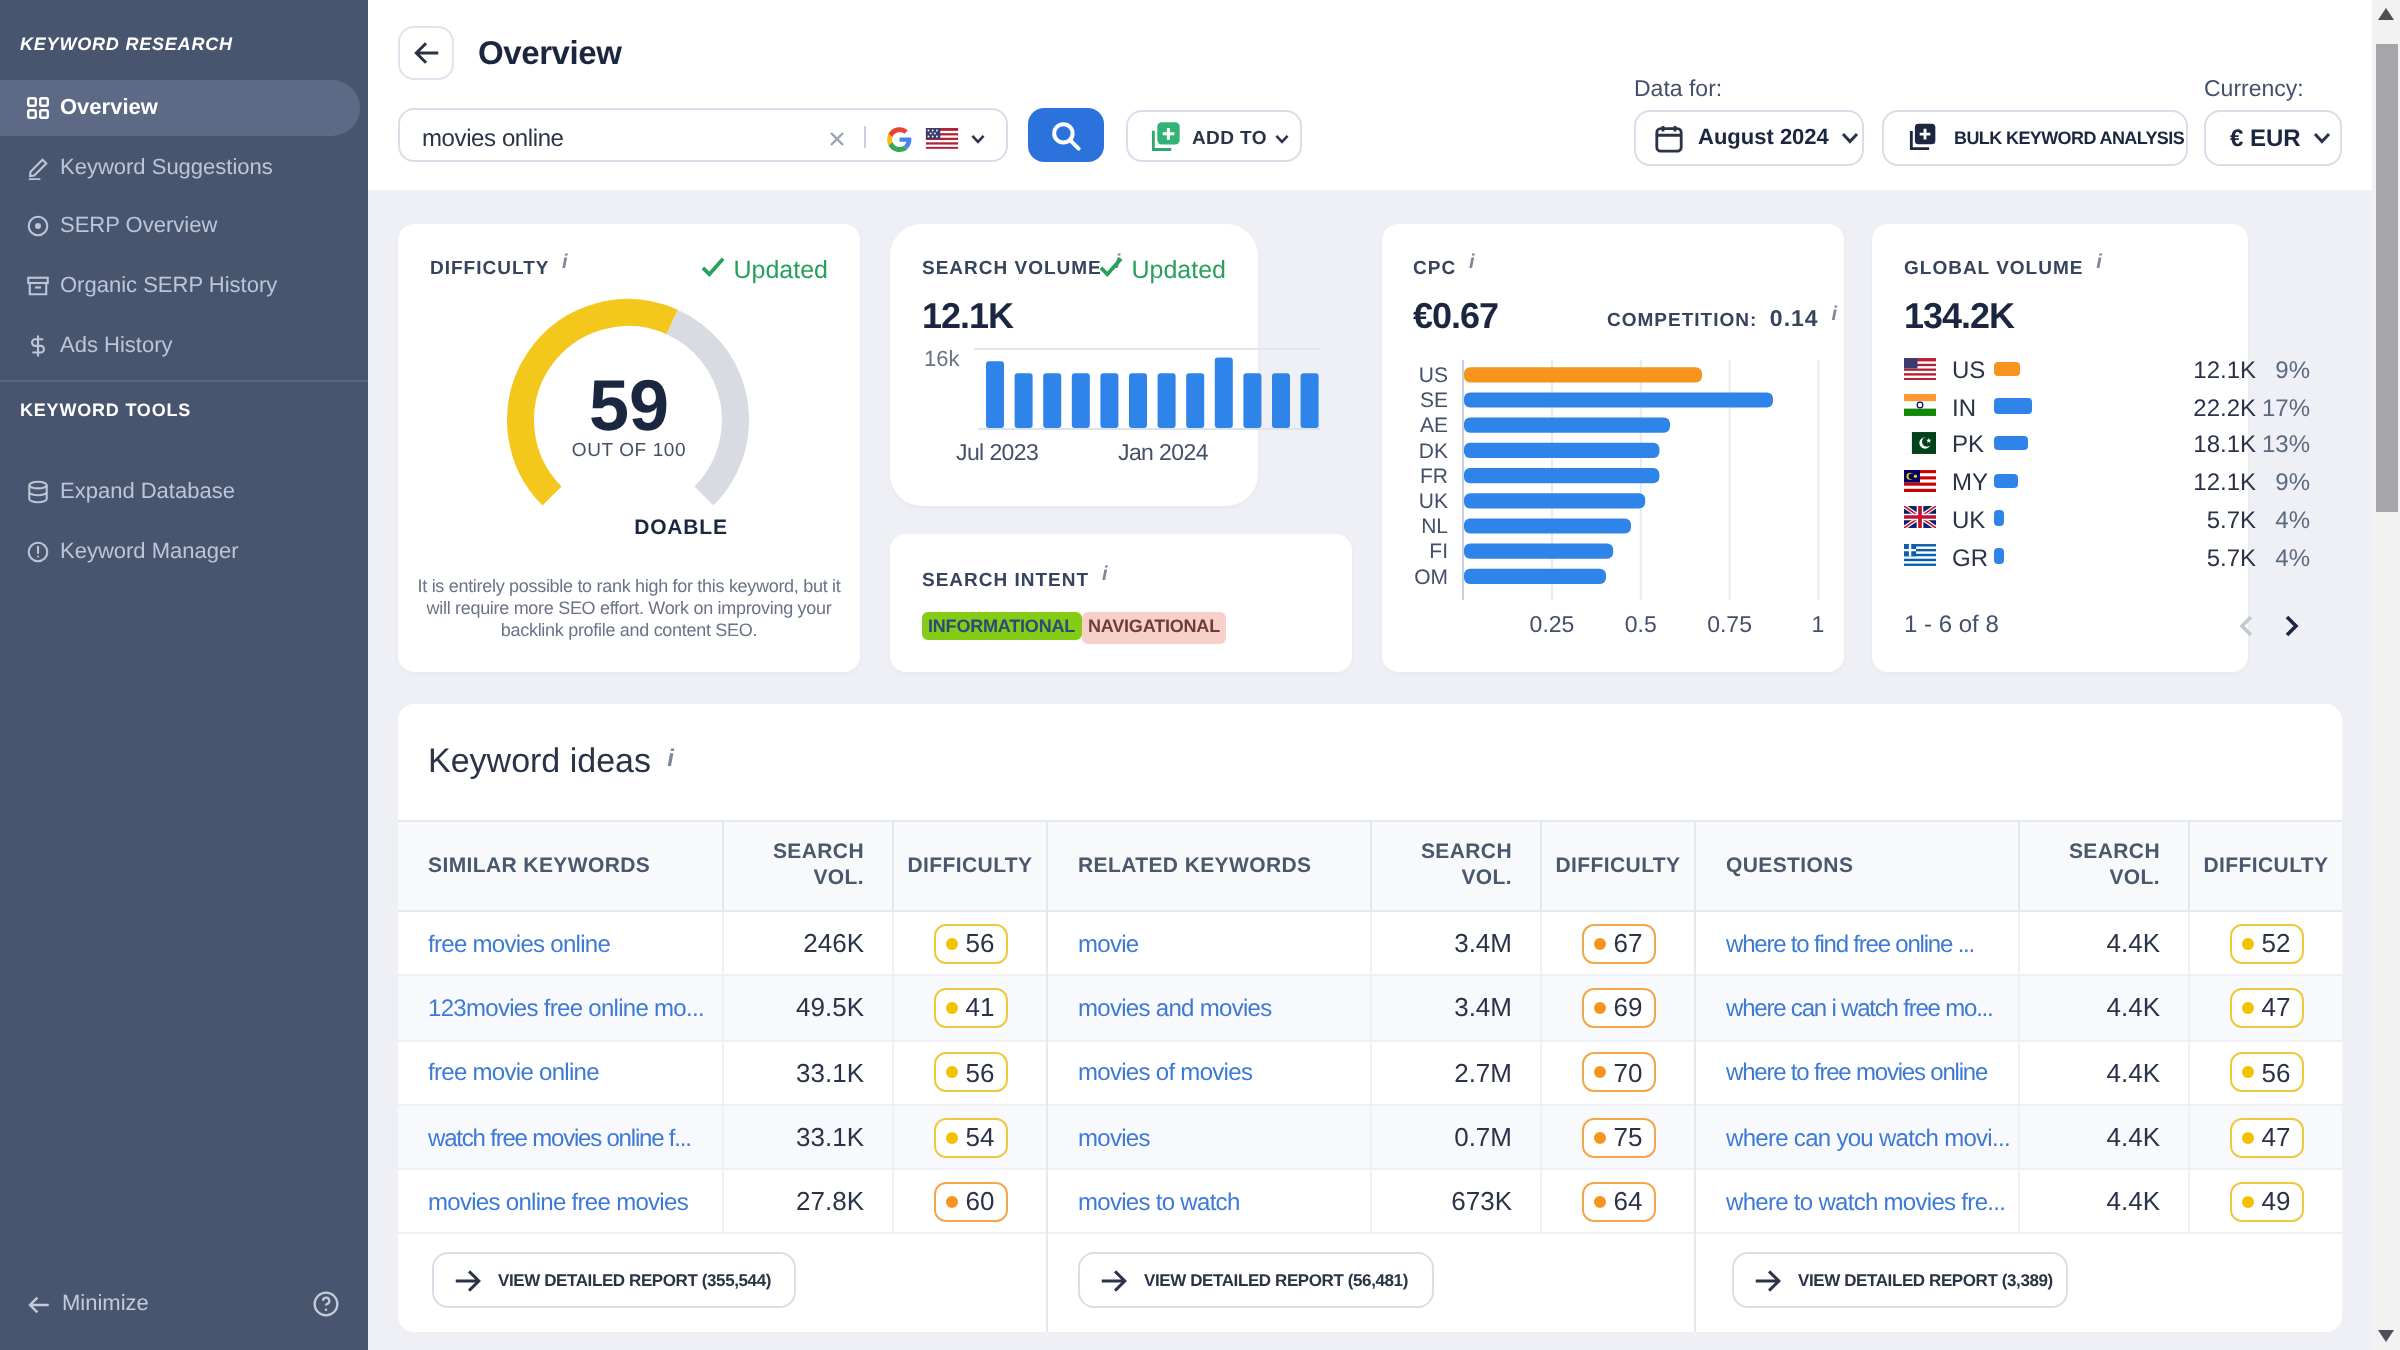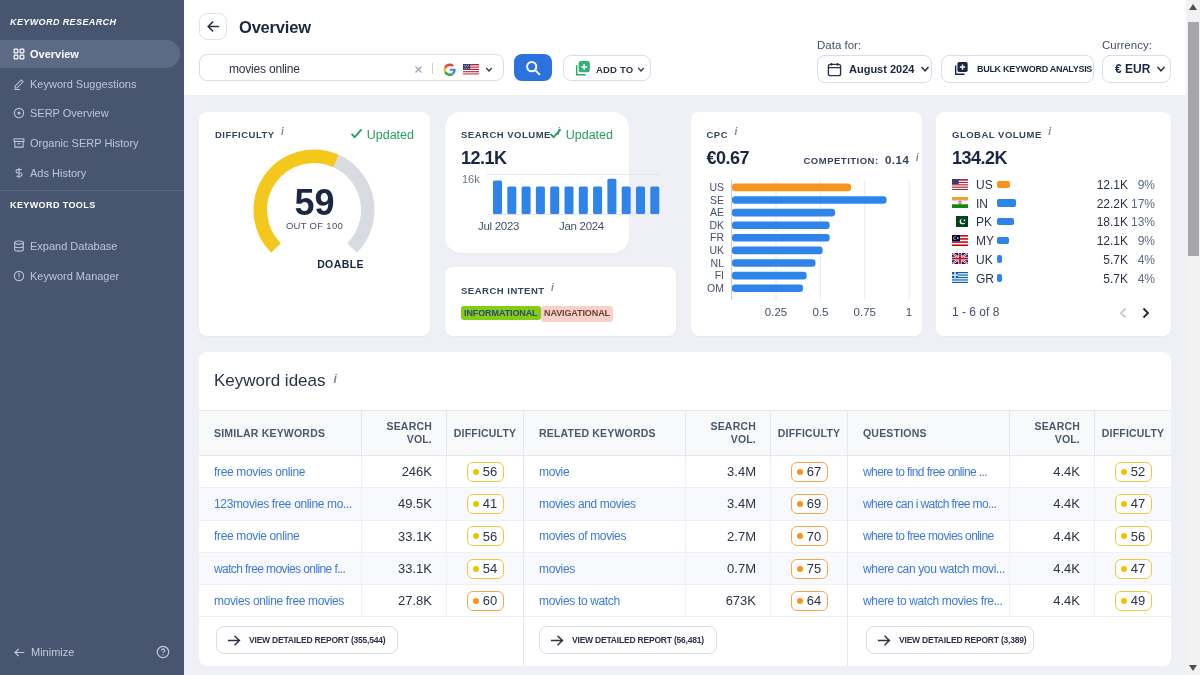--- a/index.html
+++ b/index.html
@@ -13,21 +13,21 @@
 .sb-item svg { position:absolute; left:13px; width:12px; height:12px; }
 .sb-item span { position:absolute; left:30px; }
 .sb-item.active { background:#5c6a85; width:180px; border-radius:0 14px 14px 0; color:#fff; font-weight:bold; }
 .sb-div { position:absolute; left:0; width:184px; height:1px; background:#5a6781; }
 
 
 #header { position:absolute; left:184px; top:0; width:1002px; height:95px; background:#fff; }
 .backbtn { position:absolute; left:15px; top:13px; width:28px; height:27px; border:1px solid #dfe3ed; border-radius:8px; display:flex; align-items:center; justify-content:center; }
 .h-title { position:absolute; left:55px; top:18px; font-size:16.5px; letter-spacing:-0.2px; font-weight:bold; color:#1b2740; }
 .srch { position:absolute; left:15px; top:54px; width:305px; height:27px; border:1px solid #d7dde9; border-radius:8px; background:#fff; }
-.srch .kw { position:absolute; left:11px; top:7px; font-size:12px; letter-spacing:-0.2px; color:#2a3347;margin-left:18px; }
+.srch .kw { position:absolute; left:11px; top:7px; font-size:12px; letter-spacing:-0.2px; color:#2a3347; }
 .sbtn { position:absolute; left:330px; top:54px; width:38px; height:27px; background:#2c72dc; border-radius:8px; display:flex; align-items:center; justify-content:center; }
 .addto { position:absolute; left:379px; top:55px; width:88px; height:26px; border:1px solid #d7dde9; border-radius:8px; display:flex; align-items:center; }
 .hlabel { position:absolute; font-size:11.5px; color:#44506a; }
 .hbtn { position:absolute; top:55px; height:28px; border:1px solid #d7dde9; border-radius:8px; background:#fff; display:flex; align-items:center; white-space:nowrap; overflow:hidden; }
 
 
 #content { position:absolute; left:184px; top:95px; width:1002px; height:580px; background:#eef0f5; }
 .card { position:absolute; background:#fff; border-radius:8px; box-shadow:0 1px 2px rgba(40,50,80,.04); }
 .clabel { font-size:9.5px; font-weight:bold; letter-spacing:.5px; color:#37445e; white-space:nowrap; }
 .iinfo { font-size:10px; font-style:italic; color:#7e879b; font-weight:bold; position:relative; top:-3px; }
@@ -238,20 +238,21 @@
       <svg width="13" height="11" viewBox="0 0 14 12" fill="none" stroke="#26a05a" stroke-width="2">
             <path d="M1.5 6.5 L5 10 L12.5 1.5"></path>
           </svg> Updated</div>
     <svg style="position:absolute;left:0;top:0;" width="231" height="224" viewBox="0 0 231 224">
       <path d="M 77 136 A 53.75 53.75 0 0 1 137.1 49" fill="none" stroke="#f4c71d" stroke-width="13.5"></path>
       <path d="M 137.1 49 A 53.75 53.75 0 0 1 153 136" fill="none" stroke="#d9dbe3" stroke-width="13.5"></path>
     </svg>
     <div style="position:absolute;left:0;top:70px;width:231px;text-align:center;font-size:36px;font-weight:bold;color:#1b2740;">59</div>
     <div style="position:absolute;left:0;top:108px;width:231px;text-align:center;font-size:9.5px;letter-spacing:.3px;color:#44506a;">OUT OF 100</div>
     <div style="position:absolute;left:0;top:146px;width:254px;text-align:center;font-size:10.5px;font-weight:bold;letter-spacing:.4px;color:#1b2740;padding-left:29px;">DOABLE</div>
+    <div style="position:absolute;left:0;top:176px;width:231px;text-align:center;font-size:9px;letter-spacing:-0.15px;line-height:11.2px;color:#6a7387;">It is entirely possible to rank high for this keyword, but it<br>will require more SEO effort. Work on improving your<br>backlink profile and content SEO.</div>
   </div>
 
   <div class="card" style="left:261px;top:17px;width:184px;height:141px;border-radius:16px;">
     <div style="position:absolute;left:16px;top:17px;" class="clabel">SEARCH VOLUME <span class="iinfo">&nbsp;i</span></div>
     <div style="position:absolute;right:16px;top:16px;" class="updated">
       <svg width="13" height="11" viewBox="0 0 14 12" fill="none" stroke="#26a05a" stroke-width="2">
             <path d="M1.5 6.5 L5 10 L12.5 1.5"></path>
           </svg> Updated</div>
     <div style="position:absolute;left:16px;top:36px;" class="bignum">12.1K</div>
     <svg style="position:absolute;left:0;top:0;" width="231" height="141" viewBox="0 0 231 141">
@@ -319,21 +320,21 @@
       </g>
       <g font-size="11.5" fill="#44506a" text-anchor="middle">
         <text x="85" y="204">0.25</text>
             <text x="129.4" y="204">0.5</text>
         <text x="173.8" y="204">0.75</text>
             <text x="218" y="204">1</text>
       </g>
     </svg>
   </div>
 
-  <div class="card" style="left:752px;top:17px;width:235px;height:224px;">
+  <div class="card" style="left:752px;top:17px;width:188px;height:224px;">
     <div style="position:absolute;left:16px;top:17px;" class="clabel">GLOBAL VOLUME <span class="iinfo">&nbsp;i</span></div>
     <div style="position:absolute;left:16px;top:36px;" class="bignum">134.2K</div>
     <div class="gvrow" style="top:63px;">
       <svg class="flag" width="16" height="11" viewBox="0 0 19 13">
             <rect width="19" height="13" fill="#b22234"></rect>
             <g fill="#fff">
               <rect y="2" width="19" height="1.4"></rect>
               <rect y="4.8" width="19" height="1.4"></rect>
               <rect y="7.6" width="19" height="1.4"></rect>
               <rect y="10.4" width="19" height="1.4"></rect>

